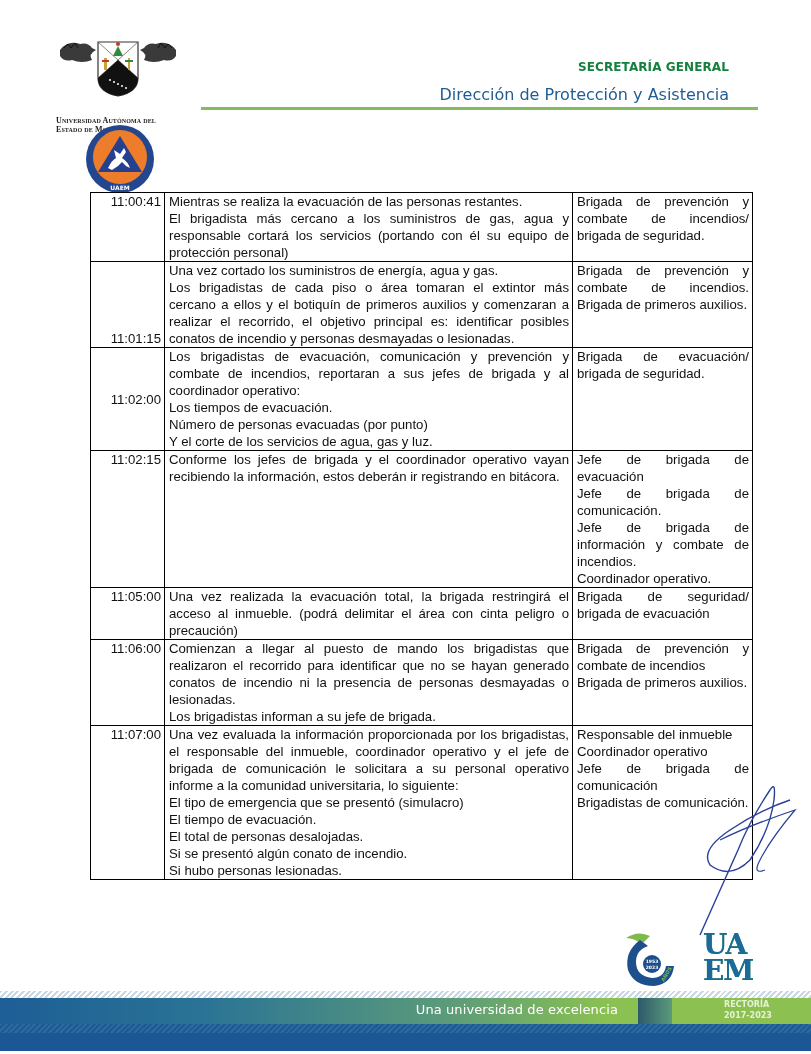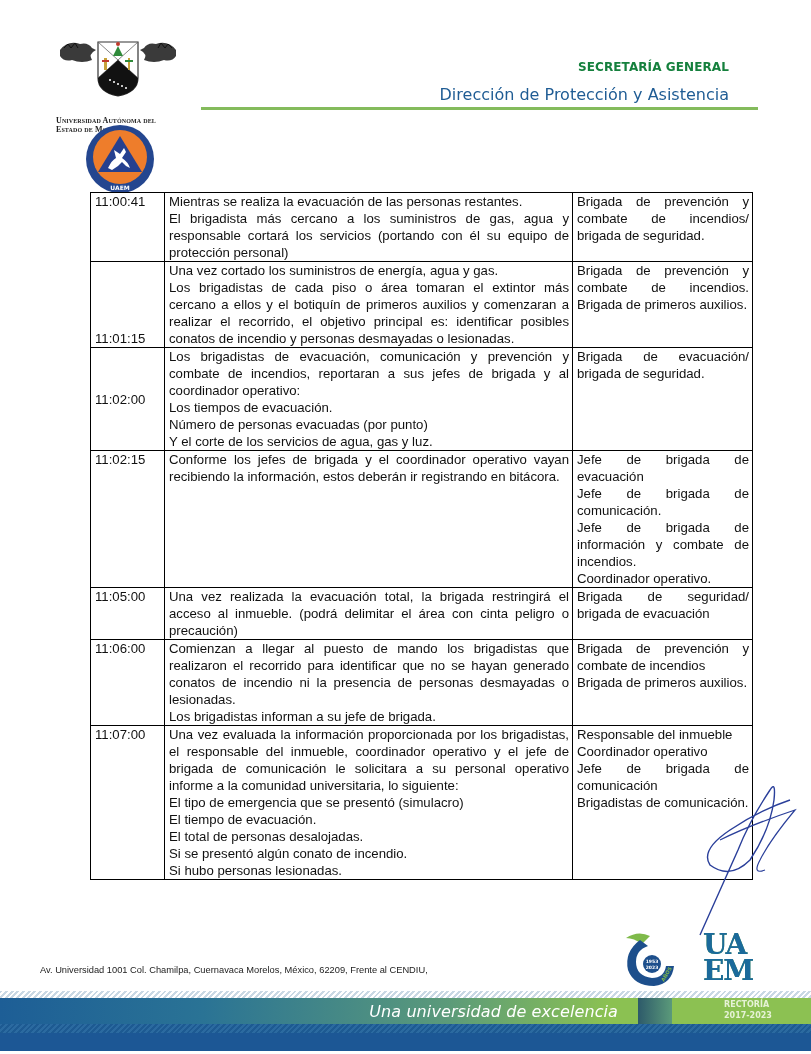--- a/index.html
+++ b/index.html
@@ -17,21 +17,21 @@
                font-size:12px; color:#15803d; letter-spacing:0.1px; }
   .sec-sub { position:absolute; right:82px; top:85px; font-family:"DejaVu Sans", sans-serif; font-size:16px;
              color:#1f5c94; }
   .green-rule { position:absolute; left:201px; top:107px; width:557px; height:3px; background:#84bb5c; }
 
   
   .table-wrap { position:absolute; left:90px; top:192px; width:663px; }
   table.protocol { border-collapse:collapse; width:663px; table-layout:fixed;
                    font-family:"Liberation Sans", sans-serif; font-size:13.2px; line-height:17px; color:#111; }
   table.protocol td { border:1px solid #000; vertical-align:top; padding:0 3px 0 4px; }
-  td.time { width:66px; text-align:left; padding:0;margin-left:44px; }
+  td.time { width:66px; text-align:right; padding:0;margin-left:44px; }
   td.desc { width:400px; text-align:justify; }
   td.resp { text-align:justify; padding-left:3px; padding-right:0; }
   .line { display:block; text-align:justify; text-align-last:left; }
 
   .sig { position:absolute; left:690px; top:770px; width:110px; height:170px; pointer-events:none; }
 
   
   .addr { position:absolute; left:40px; top:965px; font-family:"Liberation Sans", sans-serif; font-size:9.3px;
           line-height:11px; color:#222; }
   .anniv-logo { position:absolute; left:620px; top:930px; width:60px; height:58px; }
@@ -39,22 +39,22 @@
   .uaem-logo div { font-family:"DejaVu Serif", serif; font-weight:bold; color:#1b6a9b; font-size:28px;
                    line-height:26px; letter-spacing:-1px; text-shadow: 0 0 0 #5fa34c; }
 
   .stripes1 { position:absolute; left:0; top:991px; width:811px; height:7px;
               background: repeating-linear-gradient(135deg, #c9d8e4 0 2px, #ffffff 2px 4px); }
   .band { position:absolute; left:0; top:998px; width:811px; height:26px;
           background: linear-gradient(90deg, #1d5e96 0%, #2a7395 25%, #5b9a7a 55%, #8bc152 75%, #8bc152 100%); }
   .band-dark { position:absolute; left:638px; top:998px; width:34px; height:26px;
                background: linear-gradient(90deg, #2d5a6a, #5b9a7a); }
   .band-right { position:absolute; left:672px; top:998px; width:139px; height:26px; background:#8cc152; }
-  .slogan { position:absolute; right:193px; top:1002px; font-family:"DejaVu Sans", sans-serif; font-style:italic;
-            font-size:16px; color:#ffffff; letter-spacing:0.1px; }
+  .slogan { position:absolute; right:193px; top:1002px; font-family:"DejaVu Sans", sans-serif; 
+            font-size:13px; color:#ffffff; letter-spacing:0.1px; }
   .rectoria { position:absolute; left:724px; top:999px; font-family:"DejaVu Sans", sans-serif; font-weight:bold;
               font-size:8px; line-height:11px; color:#e6f2d6; }
   .stripes2 { position:absolute; left:0; top:1024px; width:811px; height:9px;
               background: repeating-linear-gradient(135deg, #2b6aa0 0 2px, #1d5a92 2px 4px); }
   .bottom-bar { position:absolute; left:0; top:1033px; width:811px; height:18px; background:#1c5795; }
 </style>
 </head>
 <body>
 
 <div class="uni-logo">
@@ -192,21 +192,20 @@
 </div>
 
 <div class="sig">
   <svg width="110" height="170" viewBox="0 0 110 170">
     <path d="M10 165 Q30 120 48 80 Q60 50 80 20 Q86 10 84 30 Q80 60 60 90 Q40 110 20 95 Q10 80 40 60 Q70 40 100 30" stroke="#2a3f9a" stroke-width="1.4" fill="none"></path>
     <path d="M30 70 Q60 55 105 40 Q80 70 70 90 Q62 105 75 100" stroke="#2a3f9a" stroke-width="1.2" fill="none"></path>
   </svg>
 </div>
 
 <div class="addr">
-  <div>Av. Universidad 1001 Col. Chamilpa, Cuernavaca Morelos, México, 62209, Frente al CENDIU,</div>
 </div>
 
 <div class="anniv-logo">
   <svg width="60" height="58" viewBox="0 0 60 58">
     <path d="M6 8 Q18 0 30 6 L22 14 Q14 8 6 8 Z" fill="#7fba4a"></path>
     <path d="M20 10 Q4 22 8 40 Q14 56 34 56 Q52 54 54 36 L46 36 Q44 48 32 48 Q16 46 16 32 Q16 20 28 16 Z" fill="#1d4f8c"></path>
     <circle cx="32" cy="34" r="9" fill="#1d4f8c"></circle>
     <text x="32" y="33" text-anchor="middle" font-family="DejaVu Sans, sans-serif" font-size="4.5" font-weight="bold" fill="#ffffff">1953</text>
     <text x="32" y="38.5" text-anchor="middle" font-family="DejaVu Sans, sans-serif" font-size="4.5" font-weight="bold" fill="#ffffff">2023</text>
     <text x="44" y="52" font-family="DejaVu Sans, sans-serif" font-size="5" font-weight="bold" fill="#7fba4a" transform="rotate(-60 44 52)">AÑOS</text>

